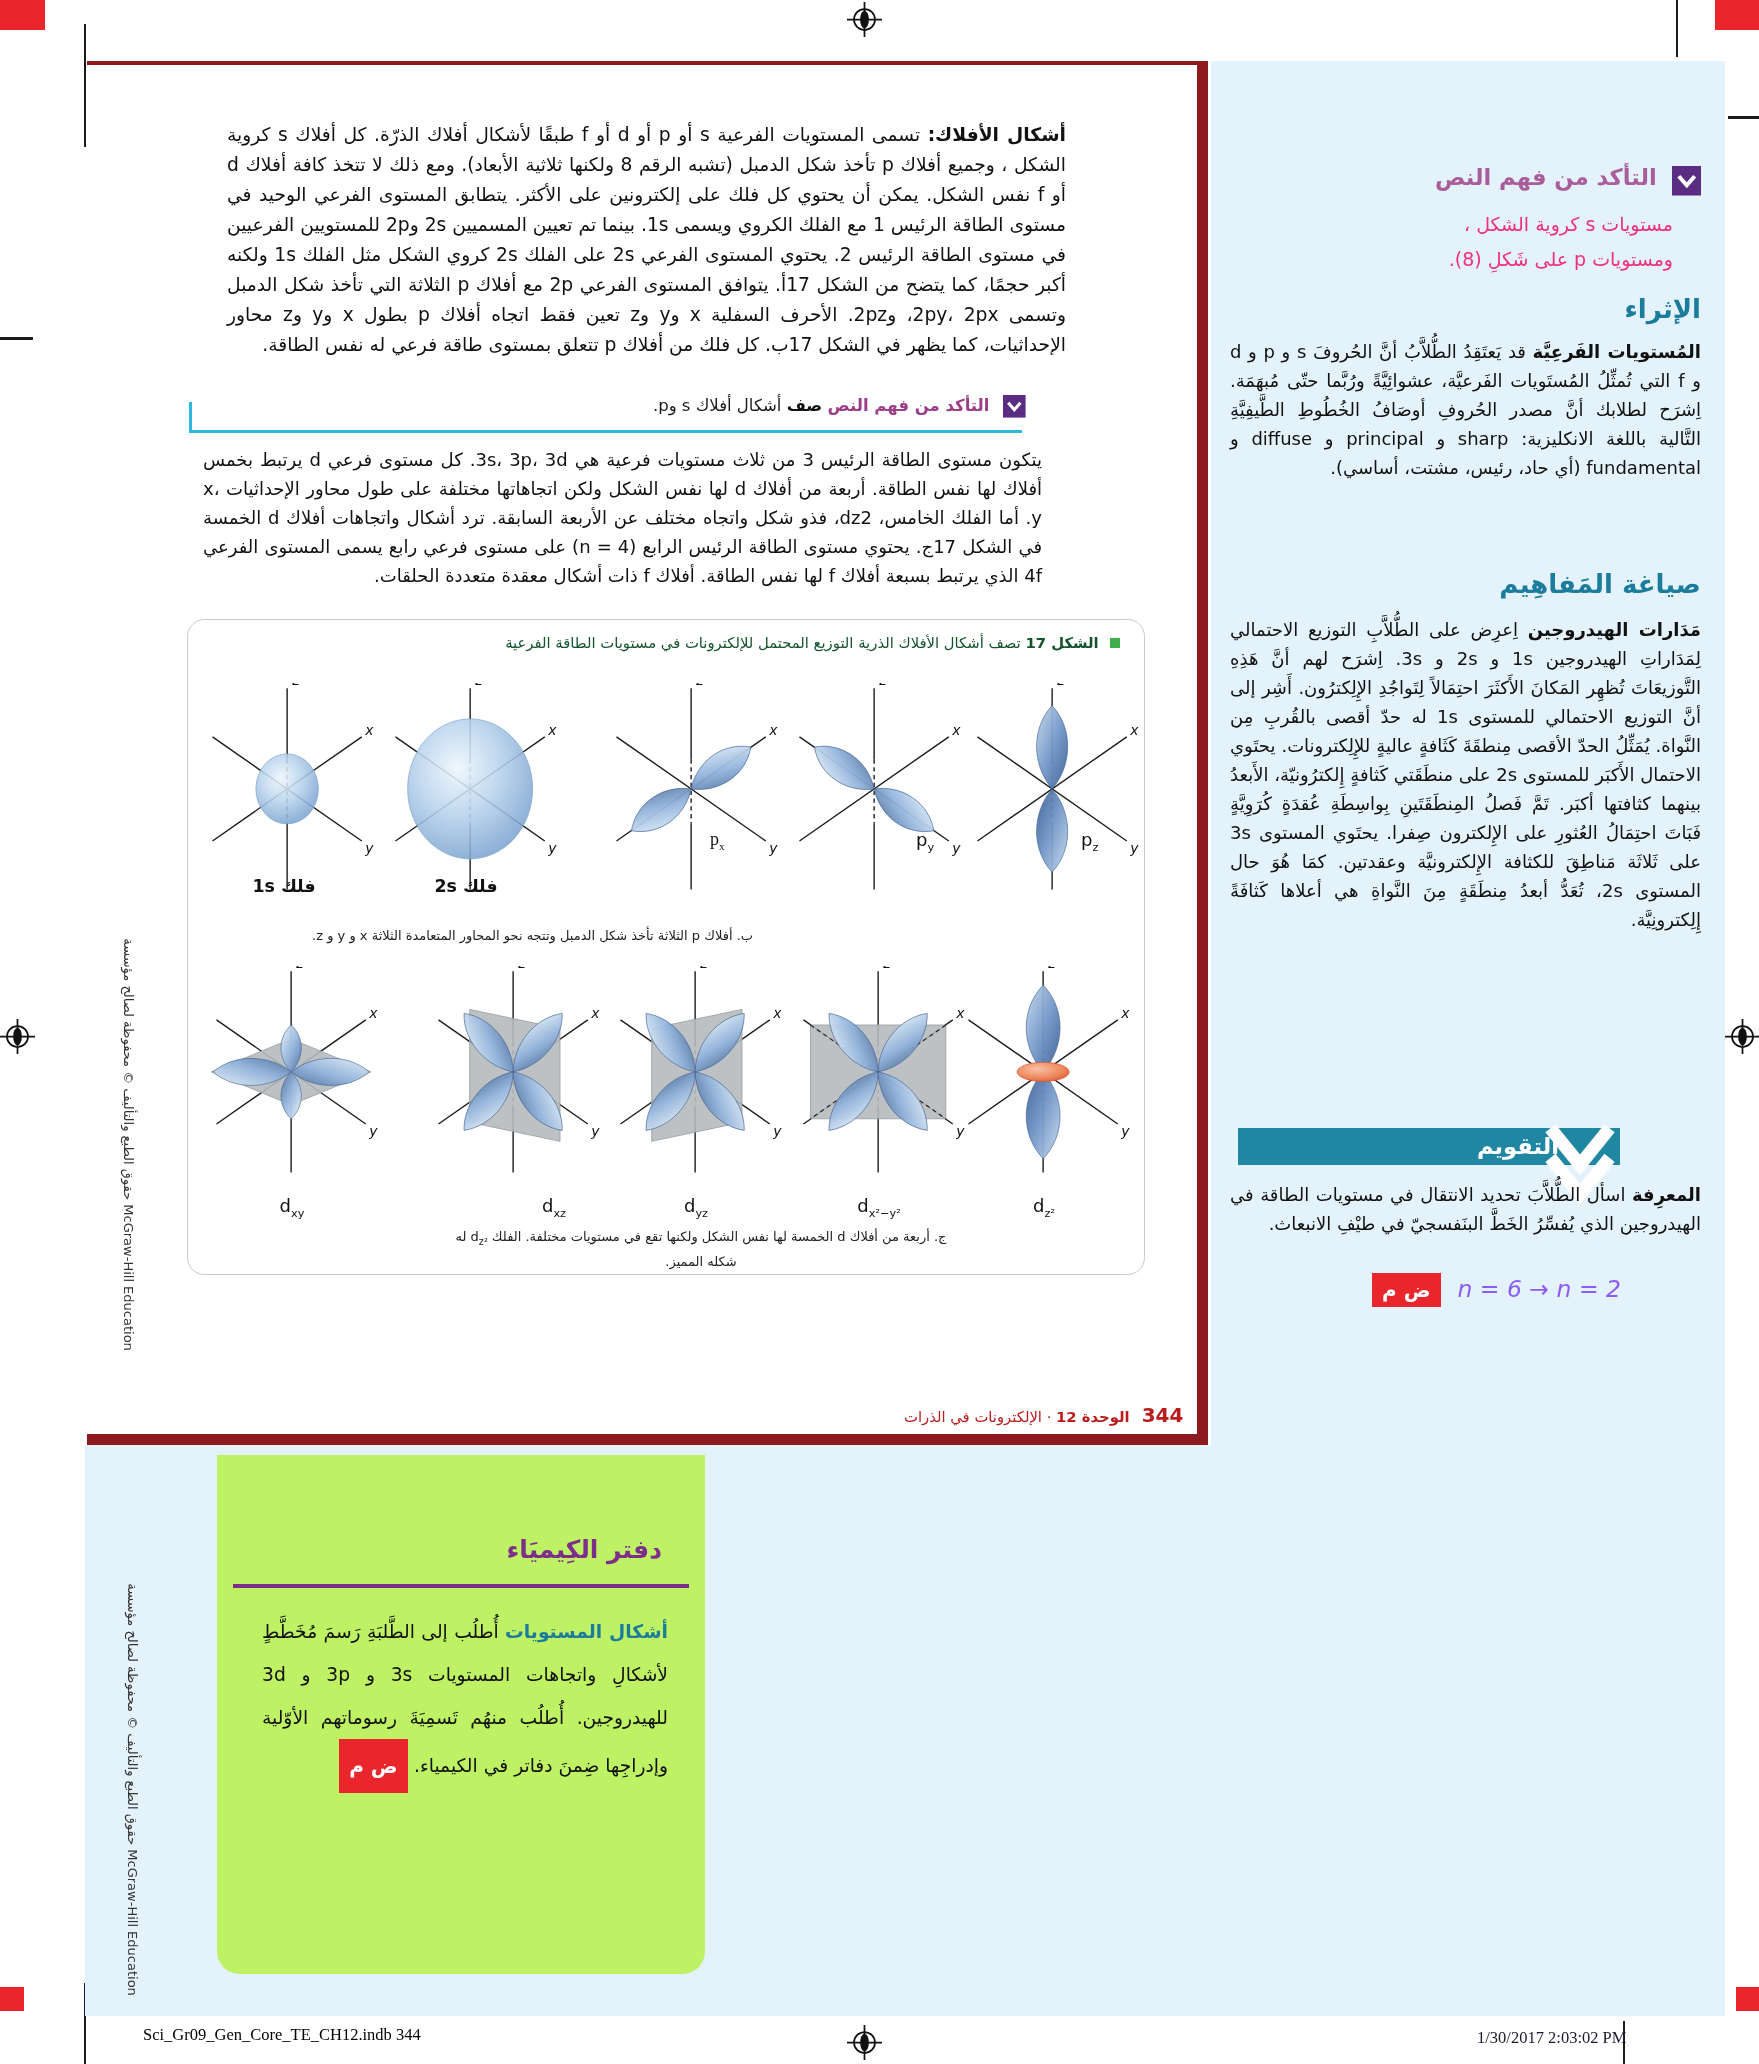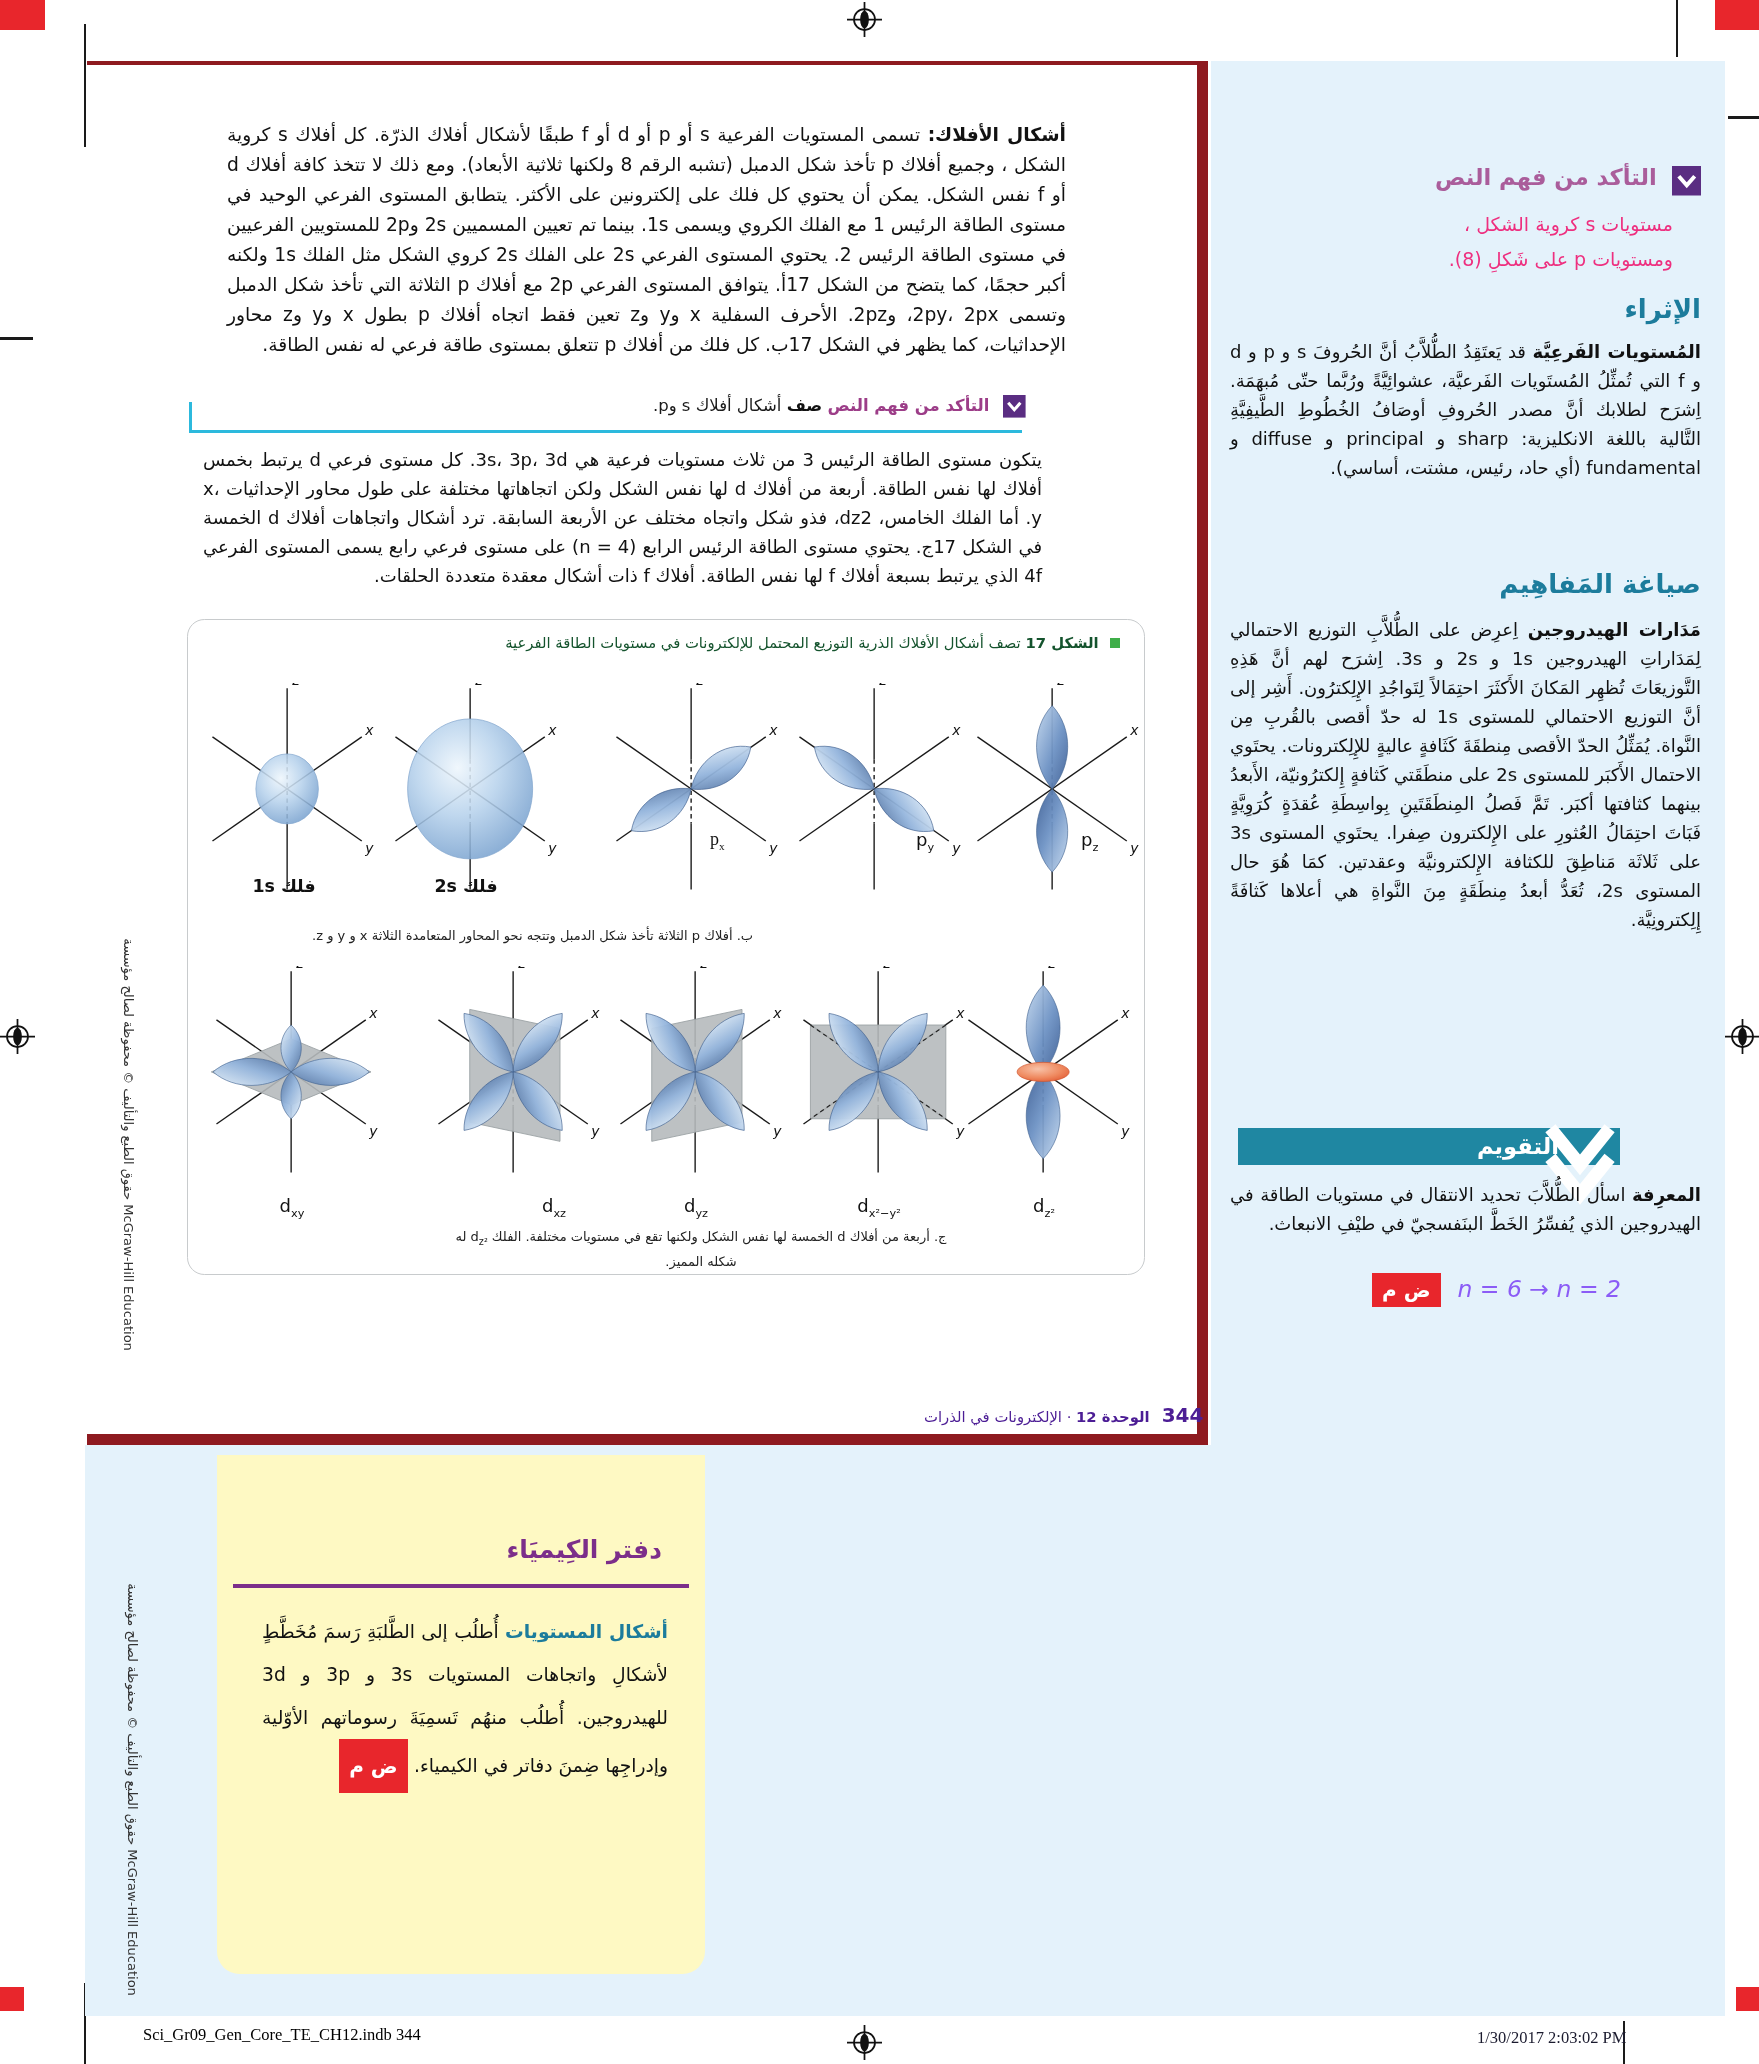--- a/index.html
+++ b/index.html
@@ -25,21 +25,21 @@
   .figcaption{position:absolute;direction:rtl;text-align:right;font-size:14.8px;color:#14532d;}
   .figcaption .sq{display:inline-block;width:9.6px;height:9.6px;background:#3fae49;margin-left:7px;}
   .figcaption b{font-weight:bold;}
   .orbcell{position:absolute;}
   .orblabel{position:absolute;font-size:17.4px;color:#111;text-align:center;direction:rtl;}
   .plabel{position:absolute;font-size:18px;color:#111;font-family:"DejaVu Sans",sans-serif;}
   .plabel sub,.dlabel sub{font-size:11.3px;}
   .dlabel{position:absolute;font-size:18px;color:#111;text-align:center;}
   .smallcap{position:absolute;direction:rtl;font-size:13px;color:#222;text-align:right;line-height:20px;}
   
-  .pagefoot{position:absolute;direction:rtl;font-size:14.8px;color:#4c1d95;white-space:nowrap;margin-left:20px;}
+  .pagefoot{position:absolute;direction:rtl;font-size:14.8px;color:#b91c1c;white-space:nowrap;}
   .pagefoot .num{font-size:20px;font-weight:bold;margin-left:12px;}
   .pagefoot .unit{font-weight:bold;}
   .serif{font-family:"Liberation Serif",serif;}
   
   .sidebar{position:absolute;left:1211px;top:61px;width:514px;height:1955px;background:#e4f2fb;}
   .sb{position:absolute;direction:rtl;}
   .sb-h-mauve{color:#aa5d9b;font-weight:bold;font-size:22.6px;}
   .sb-answer{color:#ee2f7f;font-size:19px;line-height:35px;text-align:right;}
   .sb-h-teal{color:#1c7c9c;font-weight:bold;font-size:26px;}
   .sb-para{font-size:18px;line-height:29px;text-align:justify;color:#111;}
@@ -47,21 +47,21 @@
   .assessbar{position:absolute;background:#1f87a2;}
   .assessbar .t{color:#fff;font-weight:bold;font-size:22.6px;line-height:37px;
                 display:block;text-align:right;padding-right:61px;direction:rtl;}
   .formula{color:#8b5cf6;font-size:23.5px;font-style:italic;white-space:nowrap;}
   .redbadge{display:inline-block;background:#e8262c;color:#fff;font-weight:bold;
             font-size:20px;padding:5.2px 10.4px;direction:rtl;}
   .chkicon{display:inline-block;vertical-align:middle;}
   
   .bottomstrip{position:absolute;left:85px;top:1445px;width:1640px;height:571px;background:#e4f2fb;}
   .notebook{position:absolute;left:132px;top:10.4px;width:488px;height:519px;
-            background:#fef9c3;border-radius:0 0 22.6px 22.6px;}
+            background:#bef264;border-radius:0 0 22.6px 22.6px;}
   .nb-h{position:absolute;direction:rtl;color:#7c2e8a;font-weight:bold;font-size:25px;}
   .nb-rule{position:absolute;background:#7c2e8a;height:3.5px;}
   .nb-body{position:absolute;direction:rtl;text-align:justify;font-size:18.7px;
            line-height:43px;color:#111;}
   .nb-body .lead{color:#1c7c9c;font-weight:bold;}
   
   .vcopy{position:absolute;font-size:13px;color:#333;white-space:nowrap;text-align:center;
          transform:rotate(90deg);}
 </style>
 </head>

